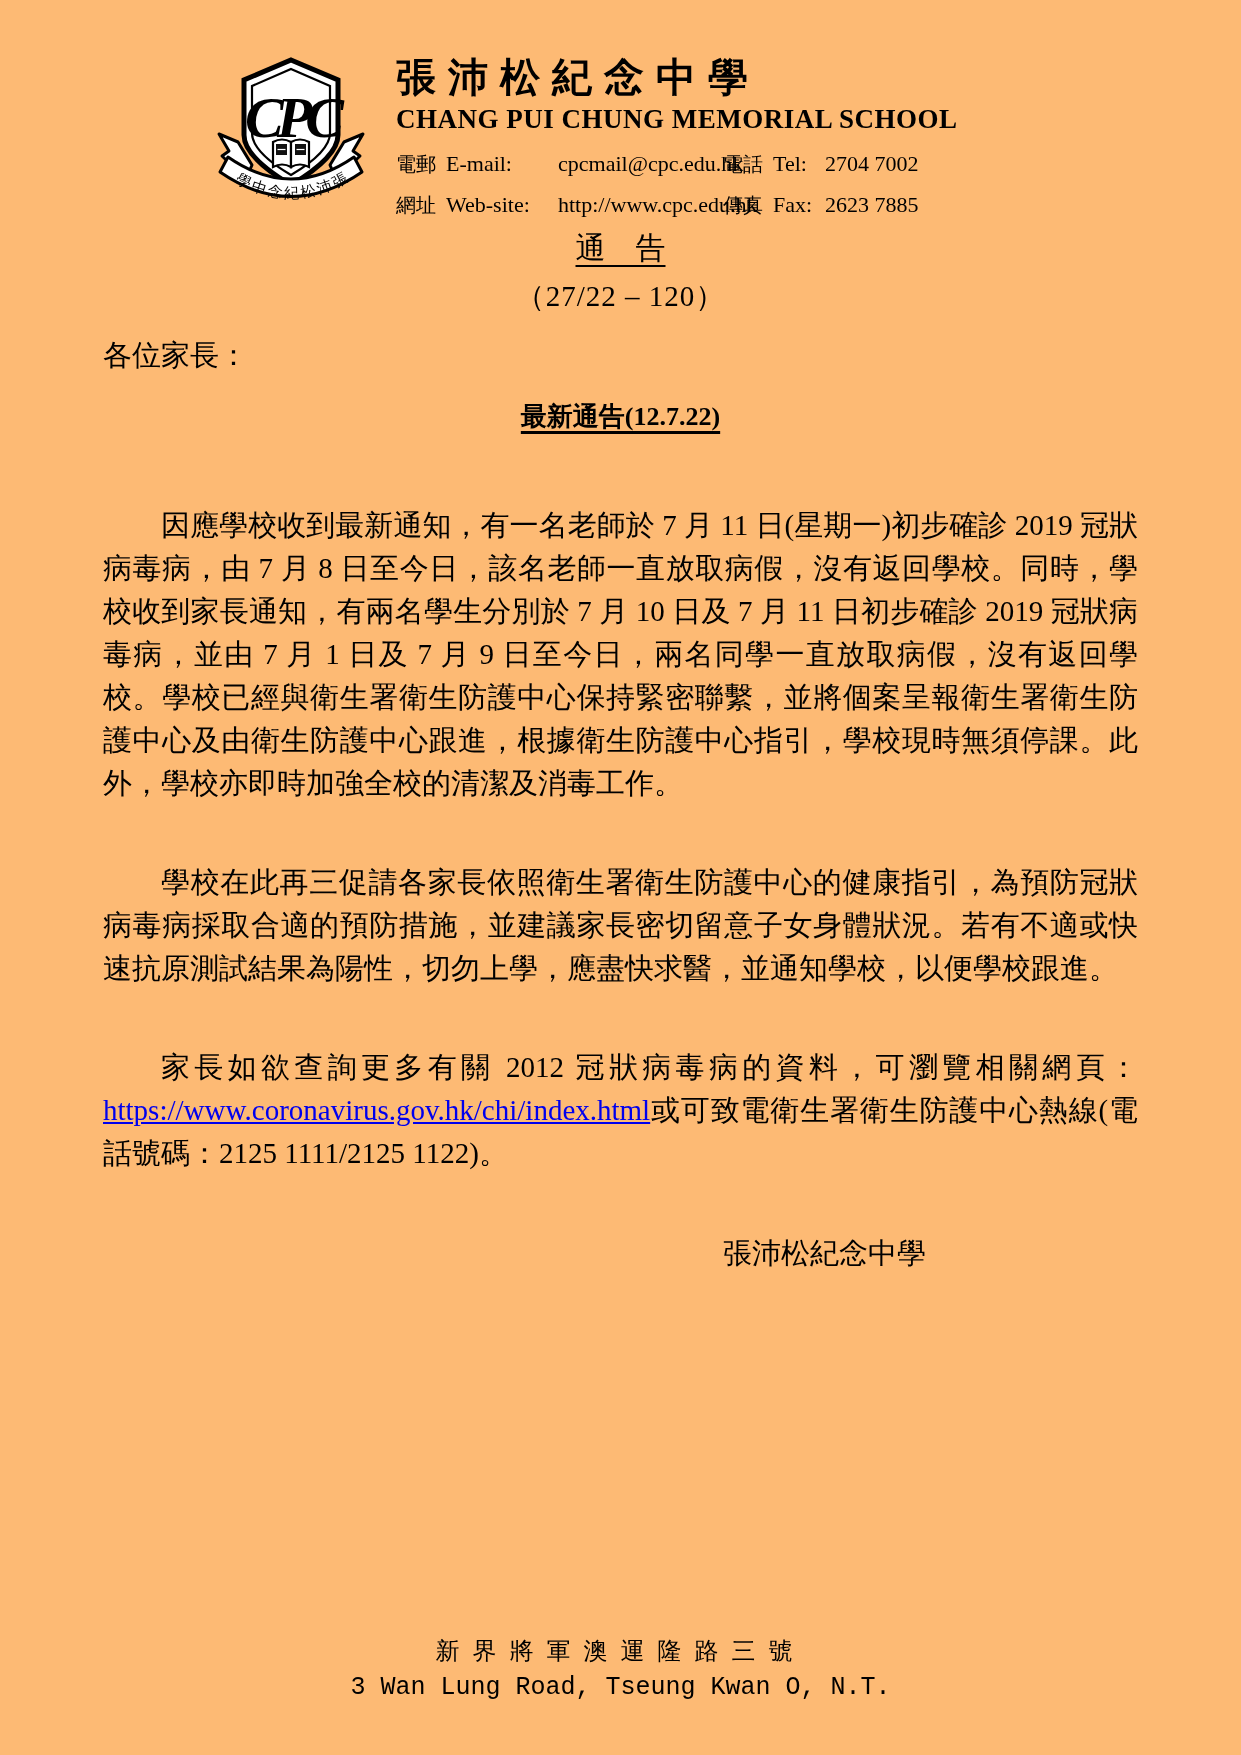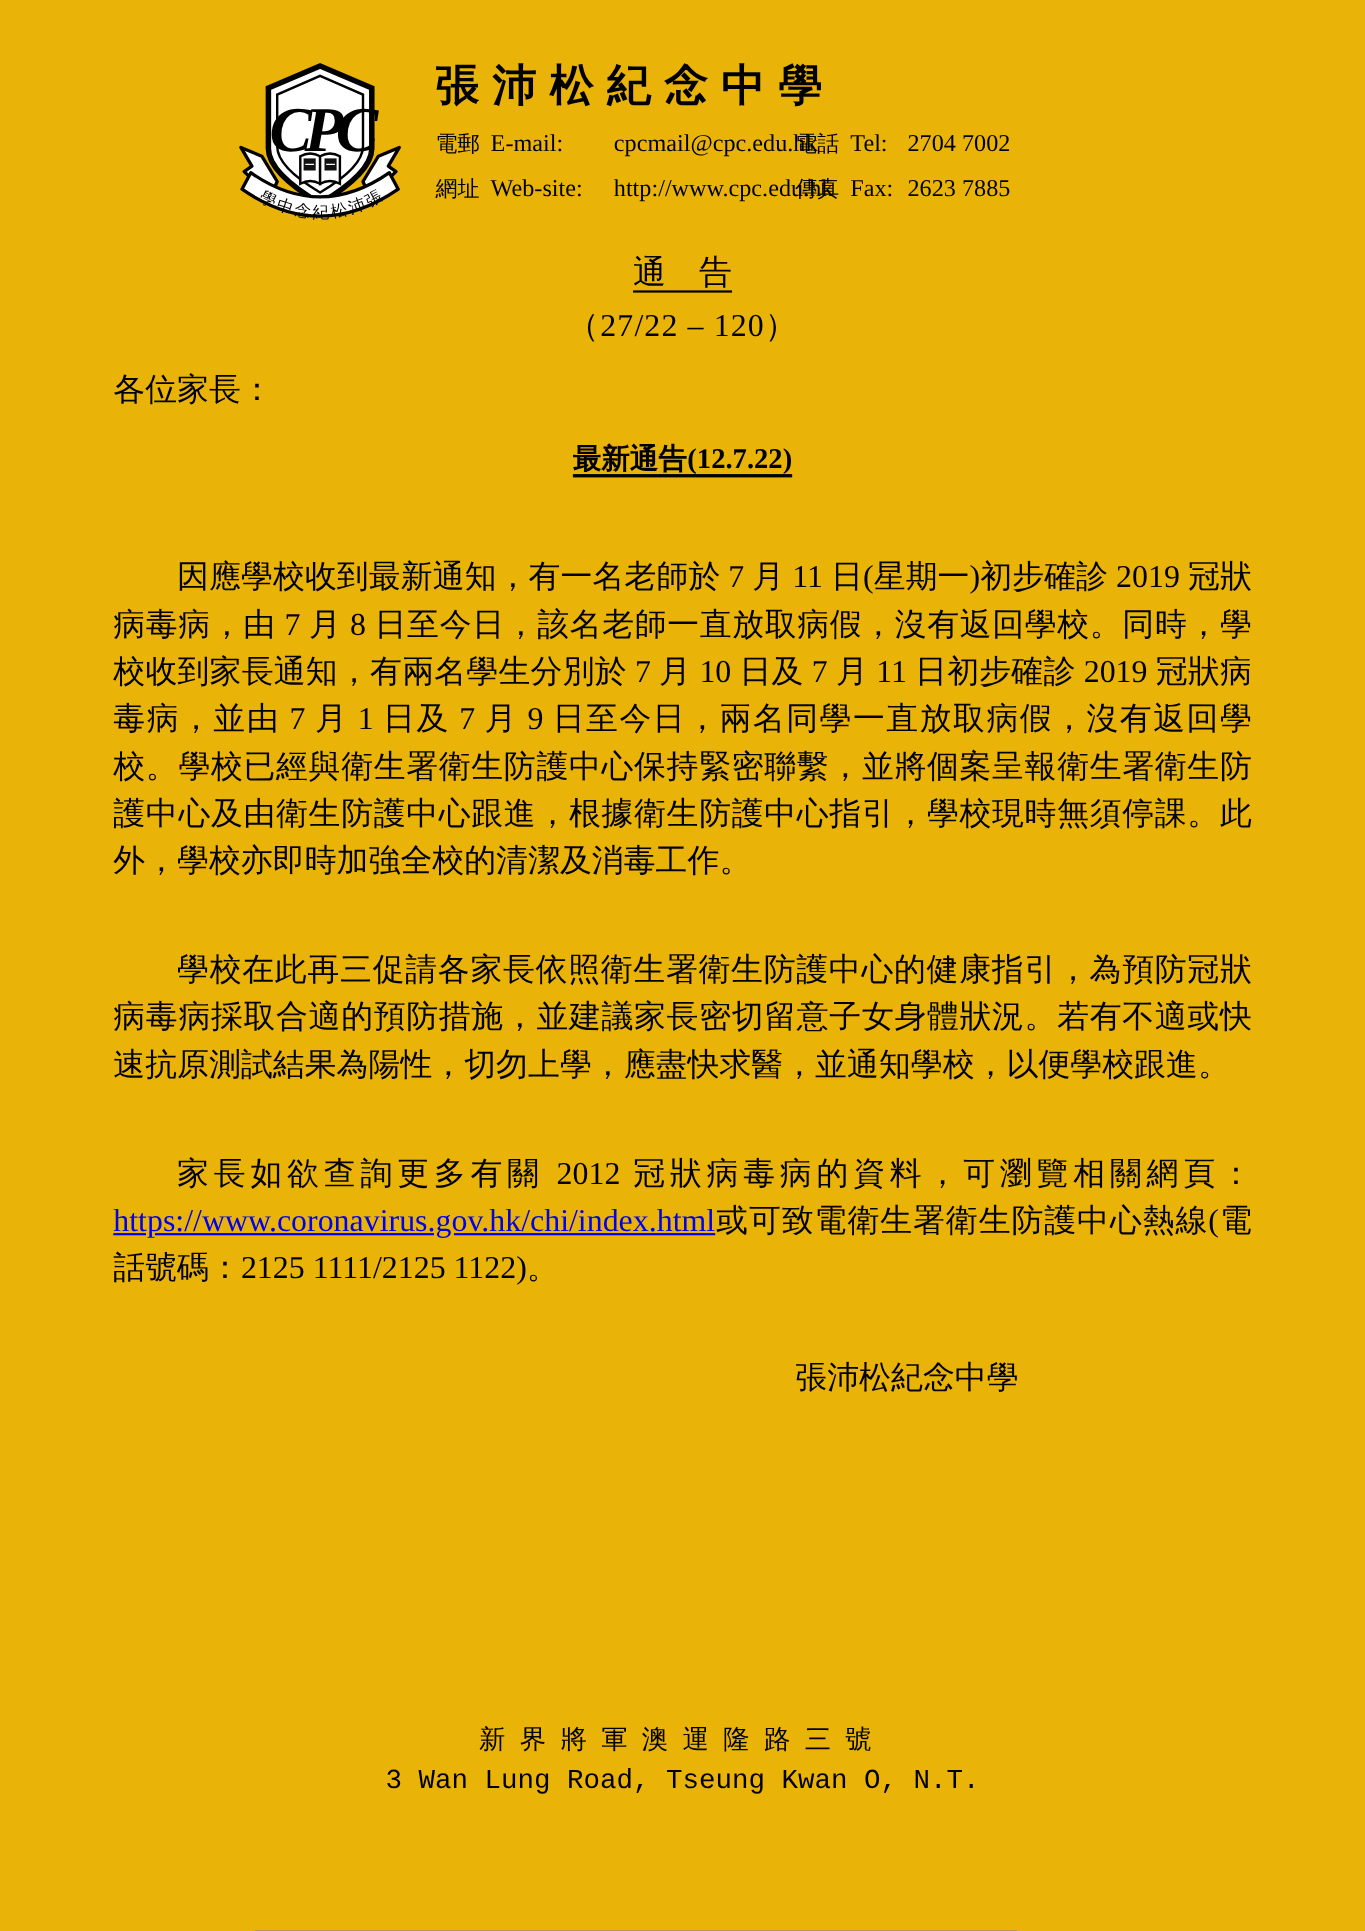--- a/index.html
+++ b/index.html
@@ -1,20 +1,20 @@
 <!DOCTYPE html>
 <html><head>
 <meta charset="utf-8">
 <style>
   html,body { margin:0; padding:0; background:#888; }
   .page {
     position:relative;
     width:1241px; height:1755px;
     margin:0 auto;
-    background:#eab308;
+    background:#fdba74;
     color:#000;
     font-family:"Liberation Serif", serif;
     overflow:hidden;
   }
 
   
   .letterhead { position:absolute; left:0; top:55px; width:100%; height:165px; }
   .logo-box { position:absolute; left:212px; top:0; width:160px; height:162px; }
   .school-info { position:absolute; left:396px; top:0; }
   .school-name-zh {
@@ -59,21 +59,21 @@
     text-indent:58px;
   }
   .para.first { margin-top:72px; }
   .para a {
     color:#0000EE; text-decoration:underline; word-break:keep-all; cursor:pointer;
   }
   .signature { margin-top:57px; margin-left:620px; font-size:29px; line-height:43px; }
   .dateline  { margin-top:64px; font-size:29px; line-height:43px; }
 
   
-  .page-footer { position:absolute; left:0; top:1567px; width:100%; text-align:center; }
+  .page-footer { position:absolute; left:0; top:1636px; width:100%; text-align:center; }
   .addr-zh { font-size:24px; letter-spacing:13px; line-height:1.3; }
   .addr-en { font-size:25px; margin-top:5px; line-height:1.3;font-family:Liberation Mono, monospace; }
 </style>
 </head>
 <body>
 
 <div class="page">
 
   <header class="letterhead">
 
@@ -102,20 +102,21 @@
           <path id="ribbonPath" d="M21 126 Q79 160 137 126"></path>
         </defs>
         <text font-size="15" font-family="'Liberation Serif', serif" letter-spacing="2.5">
           <textPath href="#ribbonPath" startOffset="2">學中念紀松沛張</textPath>
         </text>
       </svg>
     </div>
 
     <div class="school-info">
       <div class="school-name-zh">張沛松紀念中學</div>
+      <div class="school-name-en">CHANG PUI CHUNG MEMORIAL SCHOOL</div>
 
       <div class="contacts">
         <div>
           <span class="c-zh">電郵</span><span class="c-en w-wide">E-mail:</span><span class="c-val">cpcmail@cpc.edu.hk</span>
         </div>
         <div>
           <span class="c-zh">電話</span><span class="c-en w-narrow">Tel:</span><span class="c-val">2704 7002</span>
         </div>
         <div>
           <span class="c-zh">網址</span><span class="c-en w-wide">Web-site:</span><span class="c-val">http://www.cpc.edu.hk</span>

